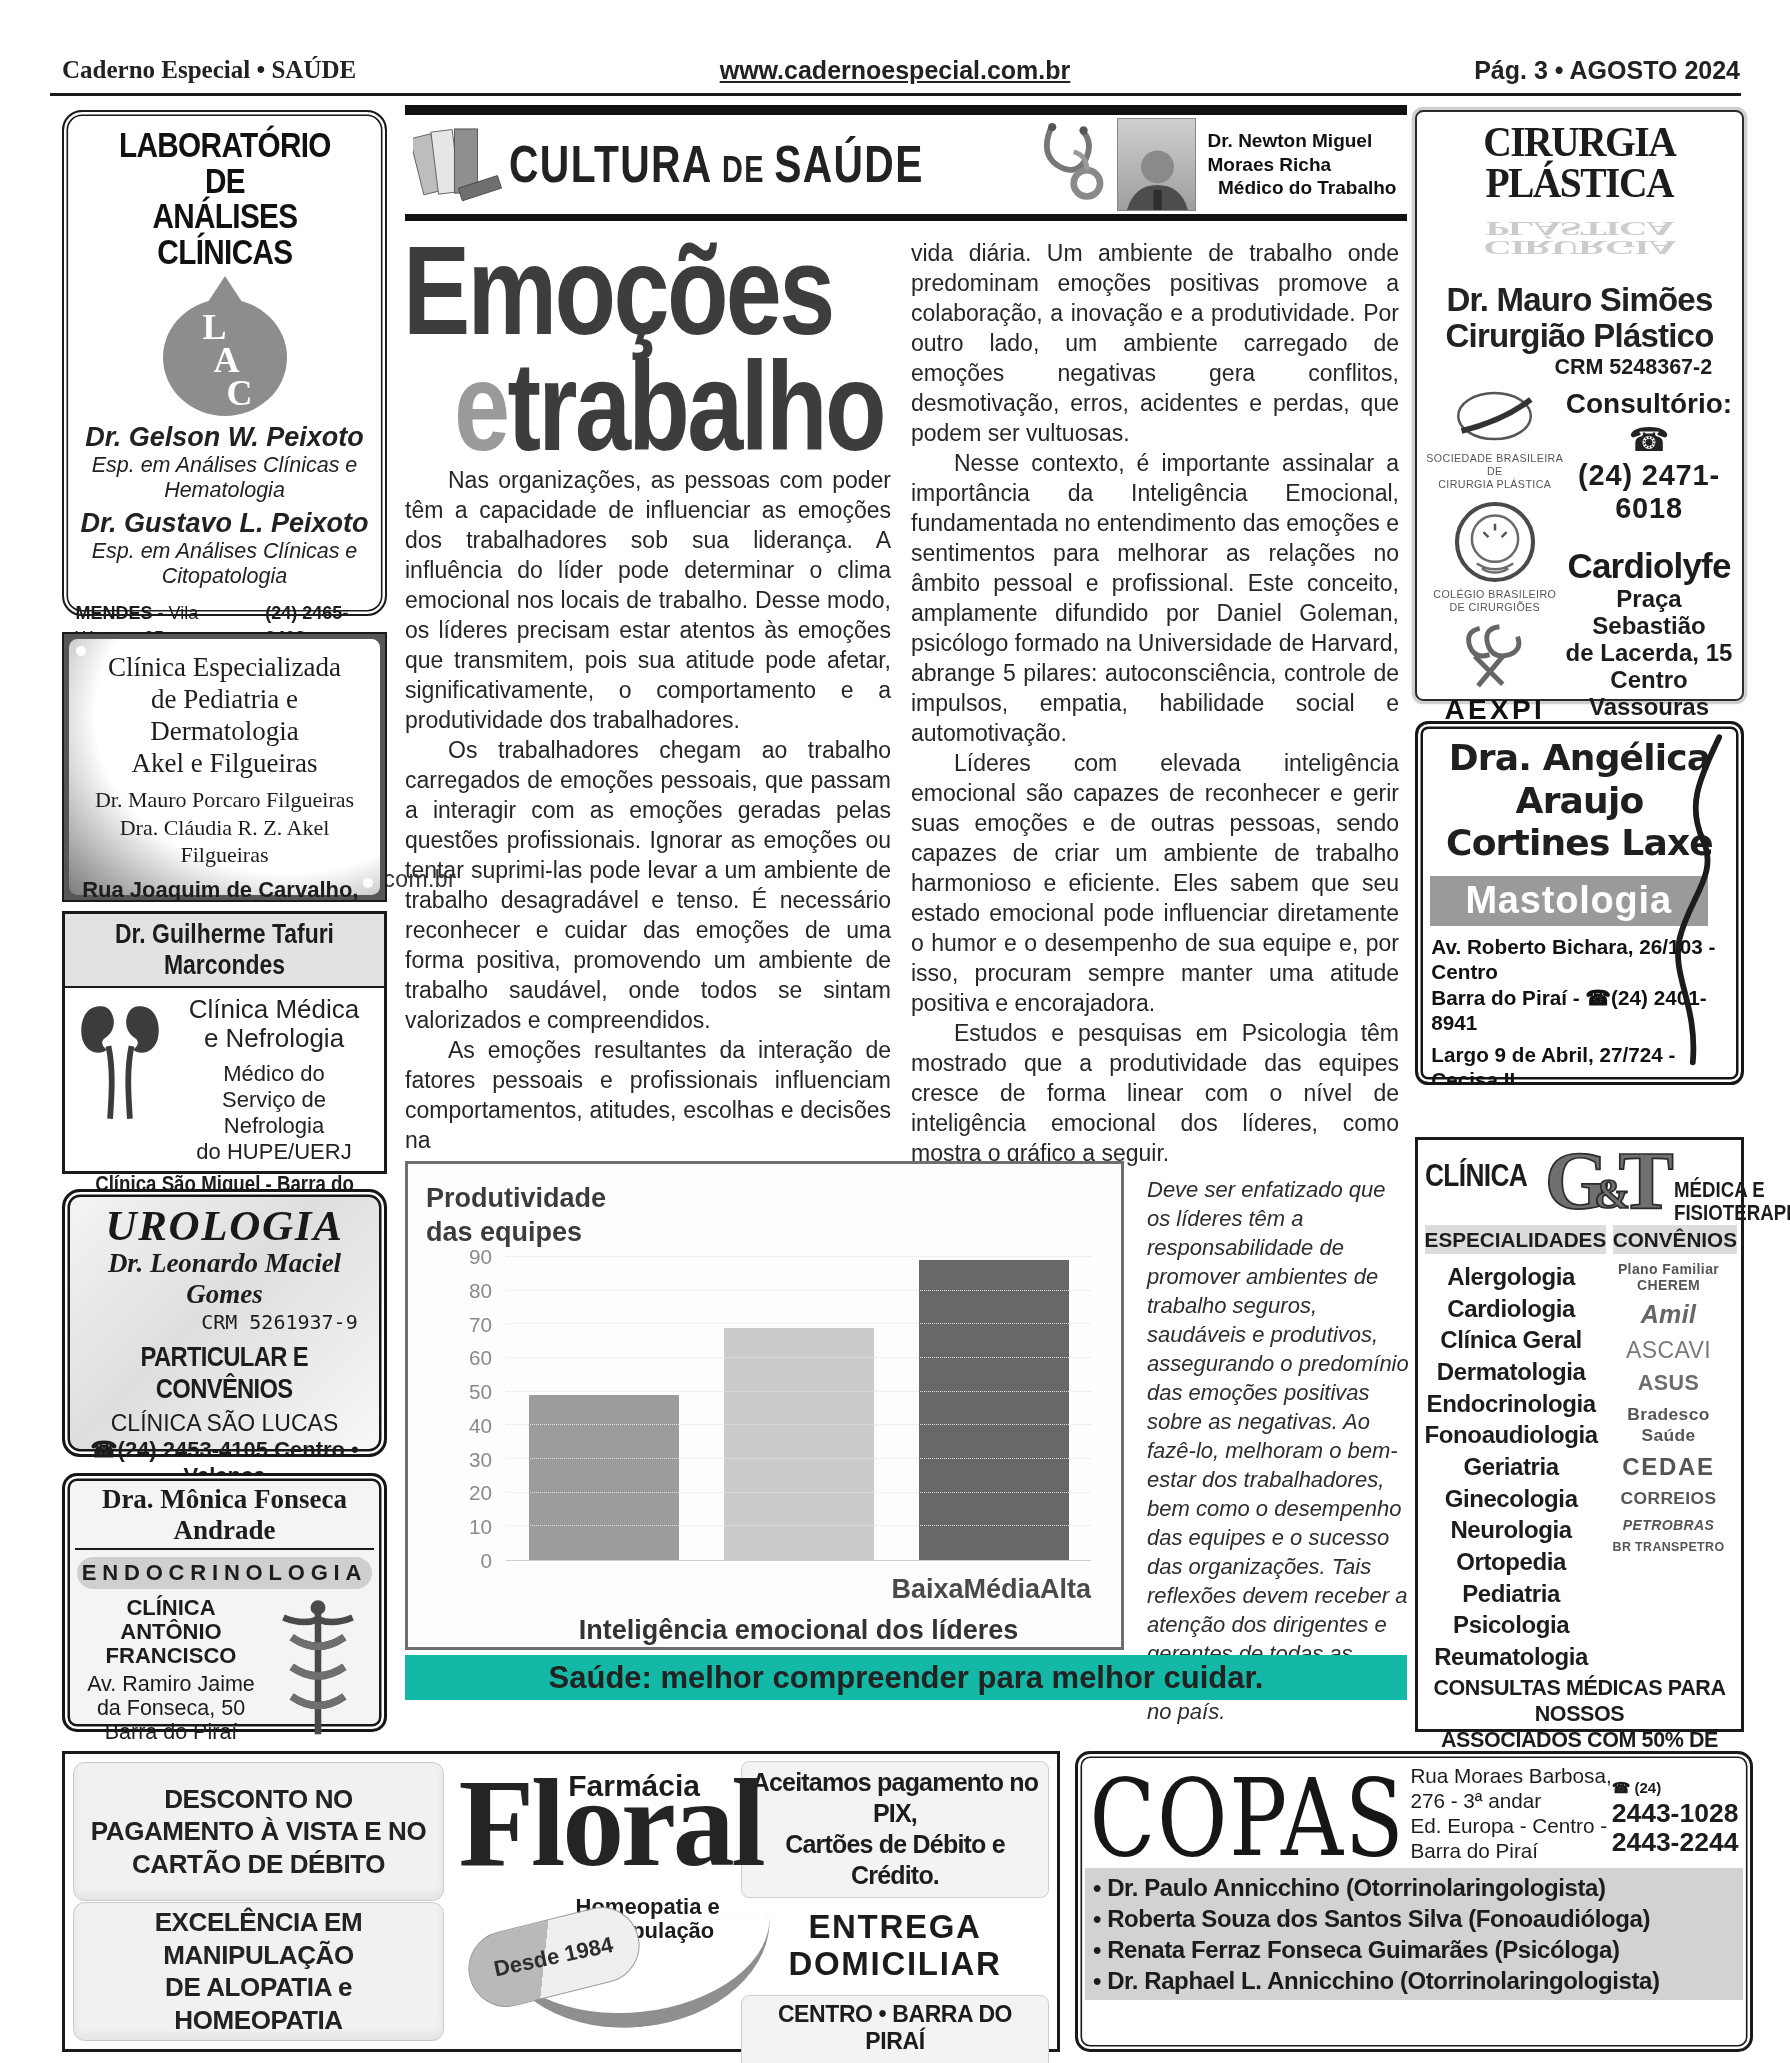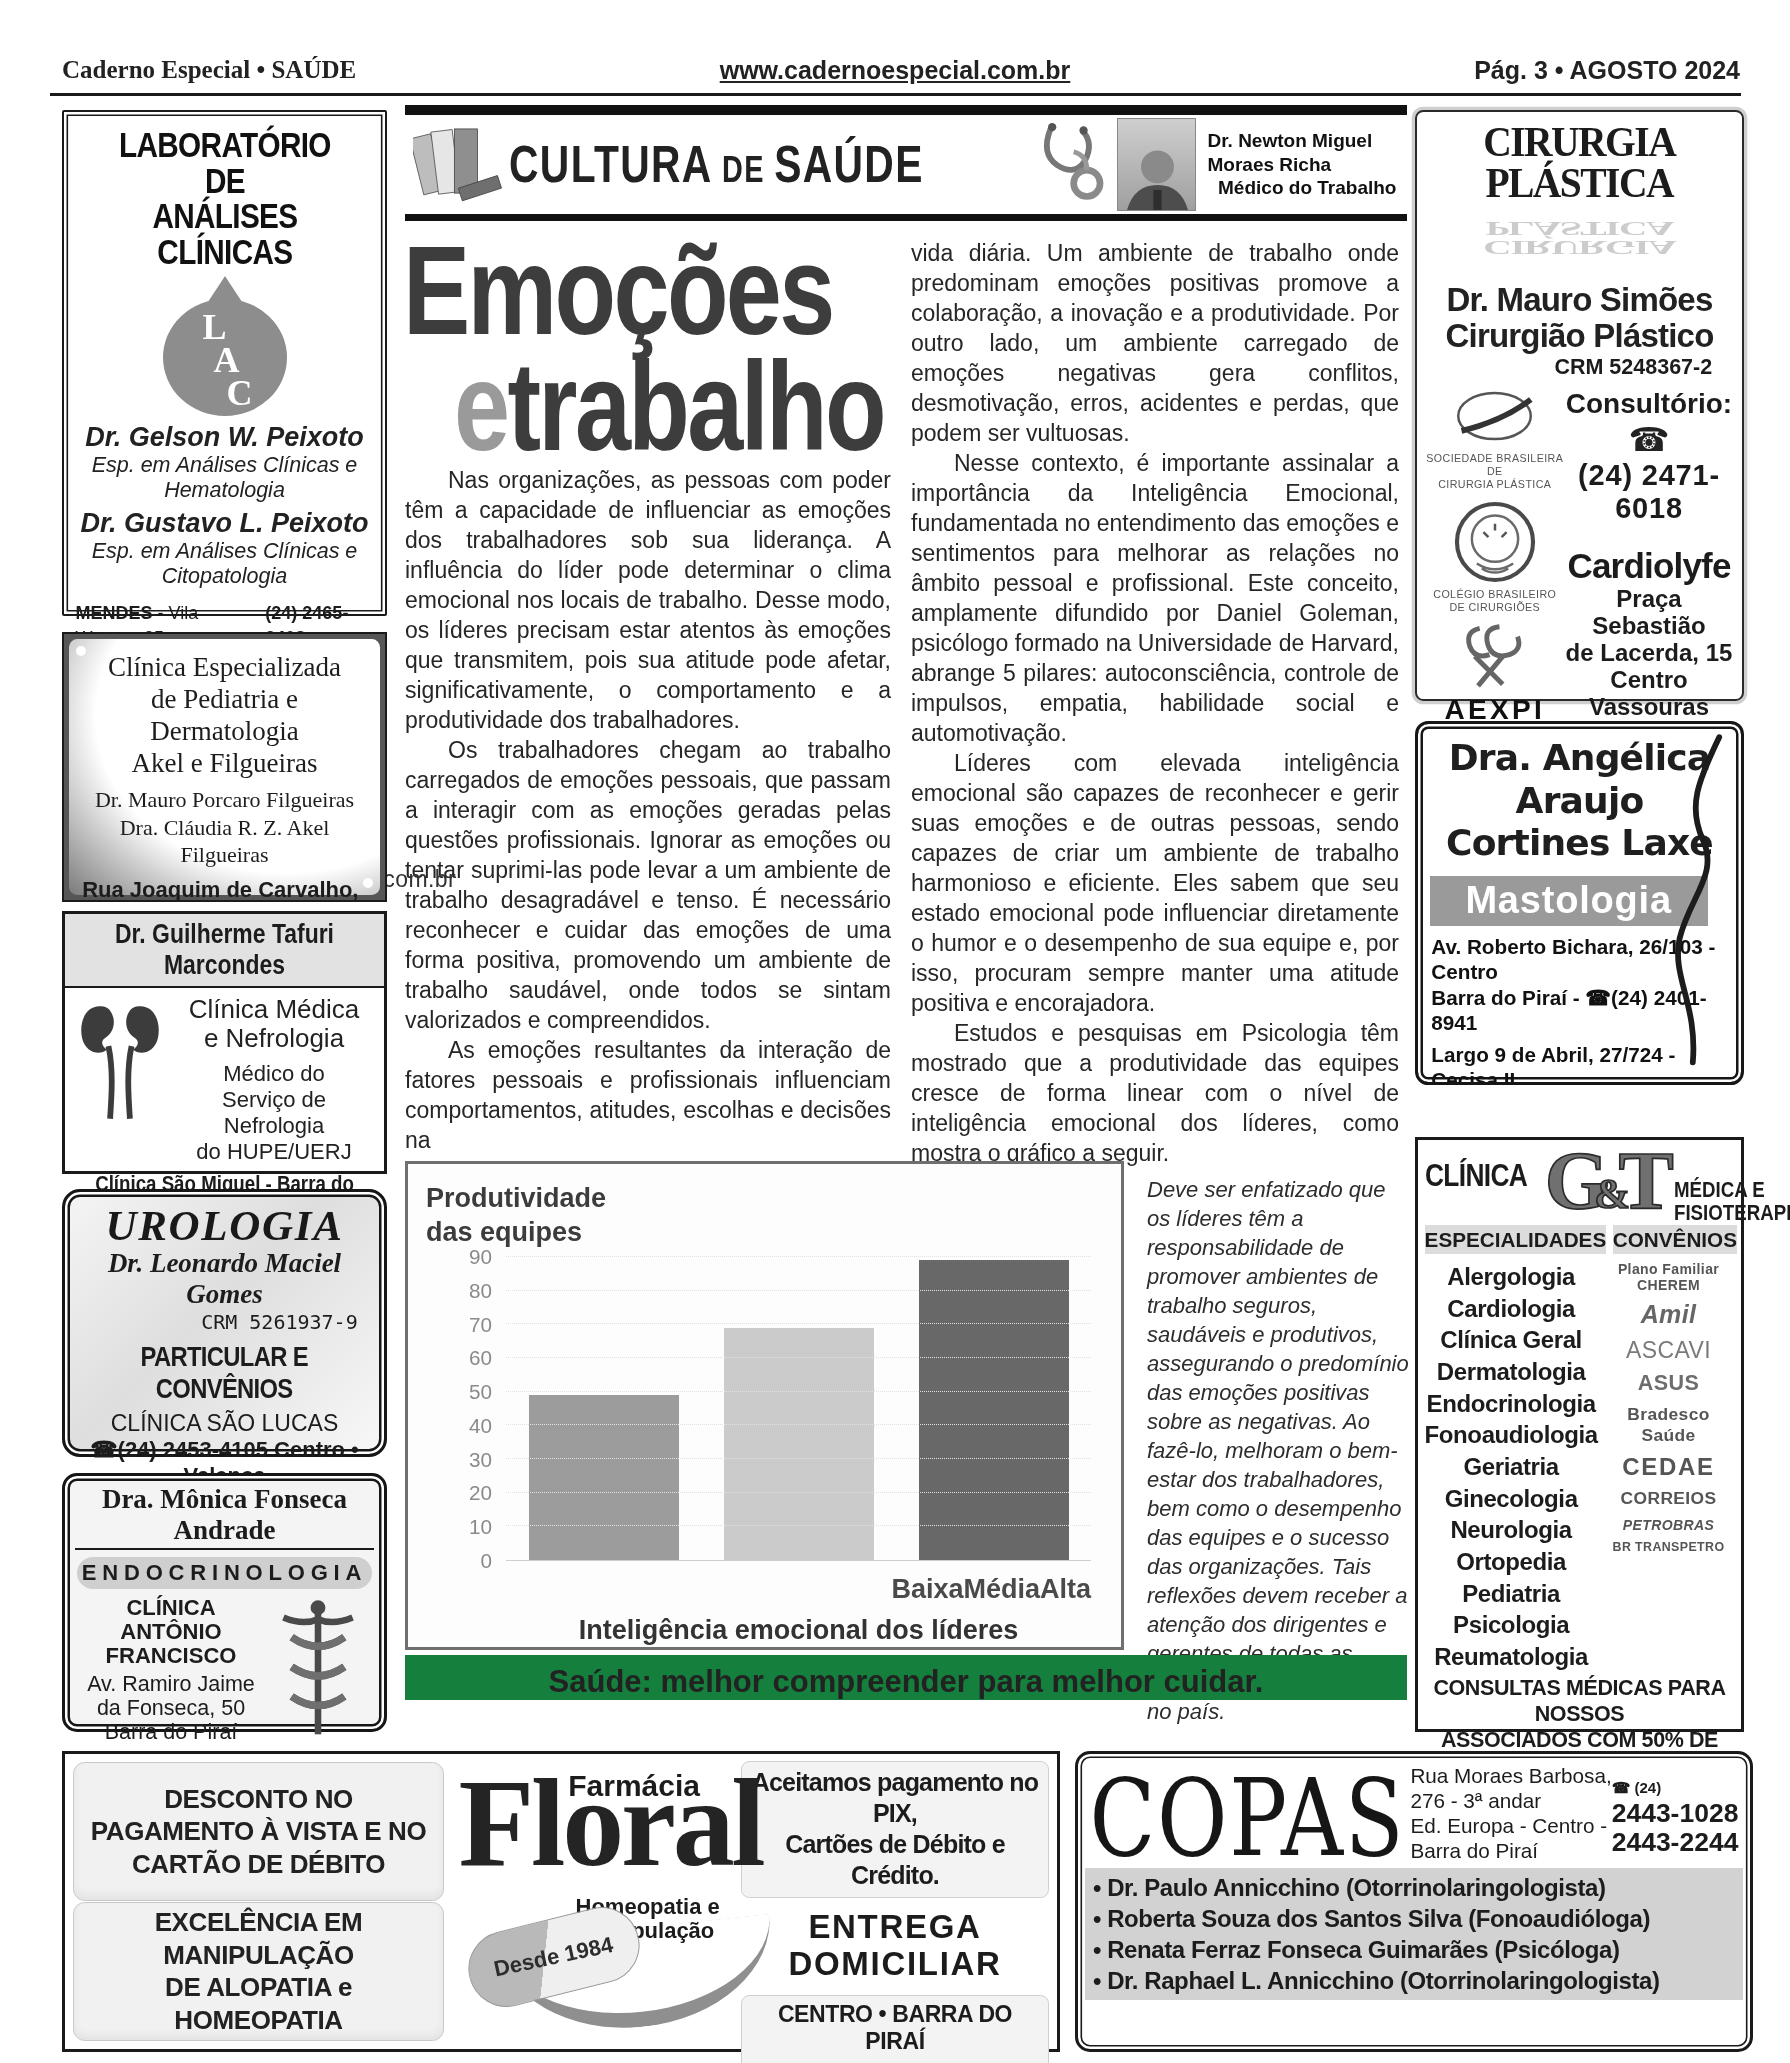--- a/index.html
+++ b/index.html
@@ -41,27 +41,27 @@
   #chart-title { position:absolute; left:18px; top:18px; font-weight:bold; font-size:27px; color:#3c3c3c; line-height:1.25; }
   #yticks { position:absolute; left:33px; top:93px; width:51px; height:304px; }
   #yticks span { position:absolute; right:0; transform:translateY(50%); font-size:20.7px; color:#8a8a8a; }
   #plot { position:absolute; left:98px; top:93px; right:30px; height:304px; border-bottom:1.7px solid #cfcfcf; display:flex; justify-content:space-around; align-items:flex-end; }
   .grid { position:absolute; left:0; right:0; border-top:1.7px dotted #e2e2e2; }
   .bar { width:150px; }
   #xlabels { position:absolute; left:98px; right:30px; top:410px; display:flex; justify-content:flex-end; font-size:27px; color:#4a4a4a; font-weight:bold; }
   #xtitle { position:absolute; left:98px; right:30px; top:451px; text-align:center; font-size:27px; font-weight:bold; color:#333; }
 
   #note { left:1147px; top:1175px; width:263px; font-style:italic; font-size:22px; line-height:29px; color:#2d2d2d; }
-  #strip { left:405px; top:1655px; width:1002px; height:45px; background:#15803d; display:flex; align-items:flex-end; justify-content:center; font-size:31px; font-weight:bold; color:#222; }
+  #strip { left:405px; top:1655px; width:1002px; height:45px; background:#14b8a6; display:flex; align-items:center; justify-content:center; font-size:31px; font-weight:bold; color:#222; }
 
   
   .ad { background:#fff; }
 
   
-  #ad-lab { left:62px; top:110px; width:325px; height:506px; border:2.5px solid #1a1a1a; border-radius:2px; box-shadow:inset 0 0 0 2.5px #fff, inset 0 0 0 4.1px #1a1a1a; padding:15px 11.6px 8.3px; text-align:center; }
+  #ad-lab { left:62px; top:110px; width:325px; height:506px; border:2.5px solid #1a1a1a; border-radius:20px; box-shadow:inset 0 0 0 2.5px #fff, inset 0 0 0 4.1px #1a1a1a; padding:15px 11.6px 8.3px; text-align:center; }
   #ad-lab .t { font-size:35px; font-weight:bold; letter-spacing:-0.8px; line-height:1.02; color:#111; }
   .drop { position:relative; width:124px; height:141px; margin:6.6px auto 1.7px; }
   .drop .blob { position:absolute; left:0; top:23px; width:124px; height:117px; background:#8d8d8d; border-radius:50%; }
   .drop .tip { position:absolute; left:50%; top:0; transform:translateX(-50%); width:0; height:0; border-left:38px solid transparent; border-right:38px solid transparent; border-bottom:58px solid #8d8d8d; }
   .drop span { position:absolute; color:#fff; font-family:"Liberation Serif",serif; font-weight:bold; }
   #ad-lab .dn { font-size:27px; font-weight:bold; font-style:italic; color:#222; margin-top:5px; }
   #ad-lab .ds { font-size:21.5px; font-style:italic; color:#222; }
   #ad-lab .locs { margin-top:11.6px; text-align:left; }
   #ad-lab .loc { display:flex; justify-content:space-between; font-size:18px; line-height:1.42; }
   #ad-lab .loc b { font-weight:bold; }

